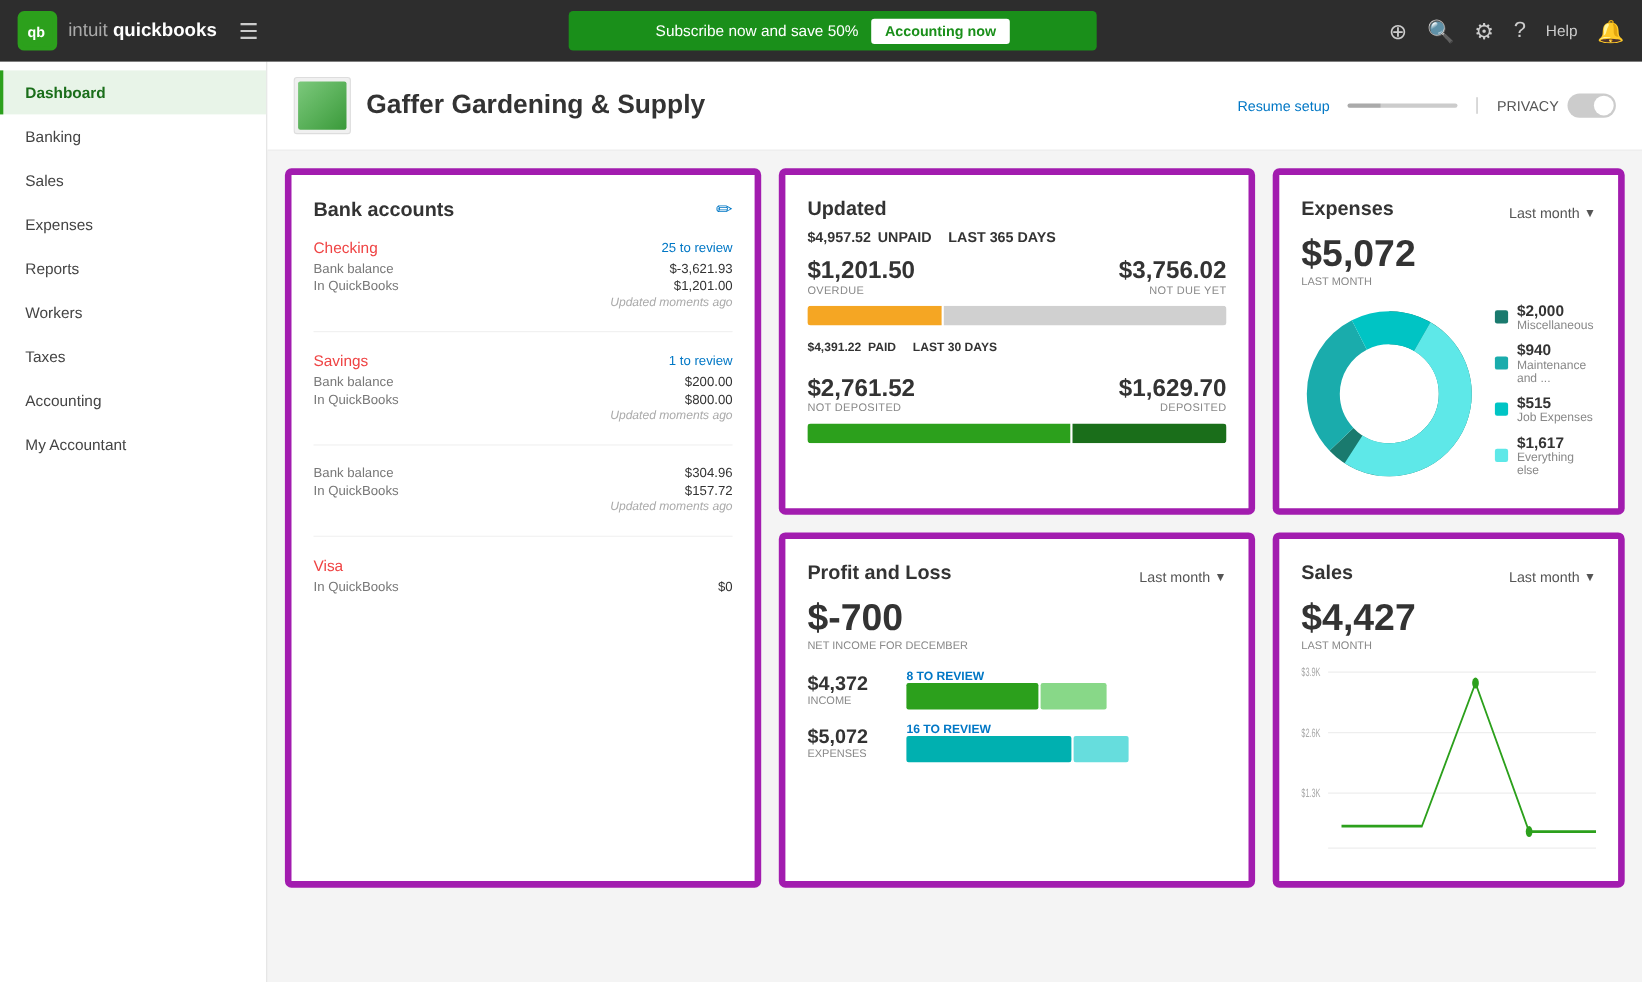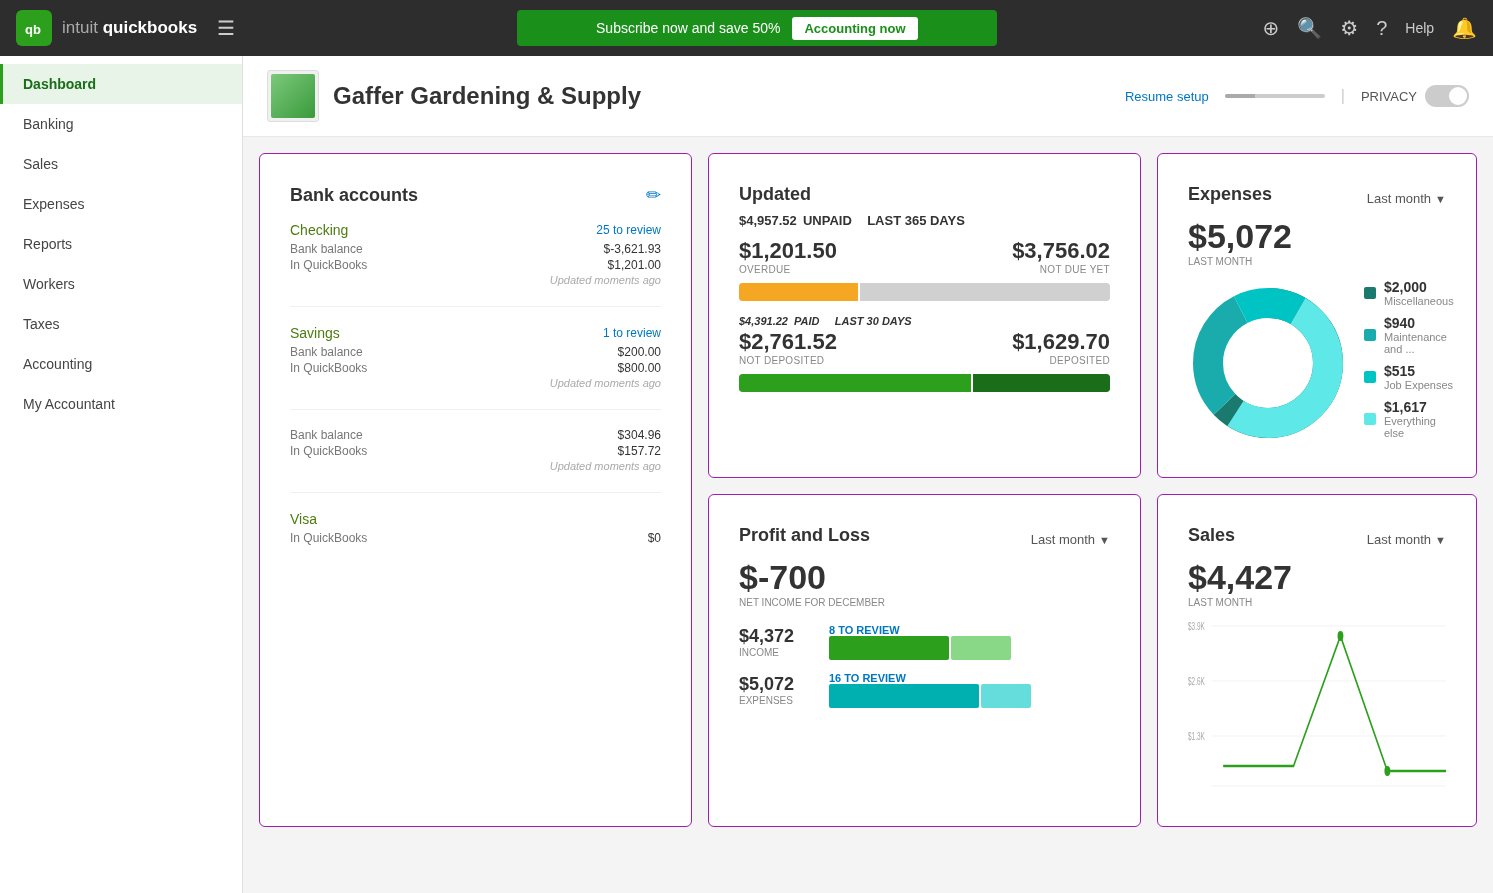--- a/index.html
+++ b/index.html
@@ -152,40 +152,40 @@
     .dashboard-grid {
       display: grid;
       grid-template-columns: 1fr 1fr 320px;
       gap: 16px;
       padding: 16px;
     }
 
     .card {
       background: white;
       border-radius: 6px;
-      border: 1px solid #a21caf;
-      padding: 30px;
+      border: 6px solid #a21caf;
+      padding: 20px;
       overflow: hidden;
     }
 
     
     .card-title { font-size: 18px; font-weight: 600; color: #333; margin-bottom: 8px; }
     .invoices-unpaid { font-size: 11px; color: #888; margin-bottom: 10px; }
     .invoices-unpaid span { font-weight: 600; color: #333; font-size: 13px; }
     .invoice-row {
       display: flex; justify-content: space-between; align-items: flex-start;
       margin-bottom: 4px;
     }
     .invoice-amount { font-size: 22px; font-weight: 700; color: #333; }
     .invoice-label { font-size: 10px; color: #888; text-transform: uppercase; letter-spacing: 0.3px; }
     .invoice-bar-container { height: 18px; border-radius: 3px; overflow: hidden; display: flex; margin: 8px 0 14px; gap: 2px; }
     .bar-orange { background: #f5a623; height: 100%; border-radius: 3px 0 0 3px; }
     .bar-gray { background: #d0d0d0; height: 100%; border-radius: 0 3px 3px 0; flex: 1; }
     .paid-section { margin-top: 4px; }
-    .paid-label { font-size: 11px; color: #888; margin-bottom: 2px; font-style: italic; }
+    .paid-label { font-size: 11px; color: #888; margin-bottom: 18px; }
     .paid-label span { font-weight: 600; color: #333; }
     .bar-green { background: #2ca01c; height: 100%; border-radius: 3px 0 0 3px; }
     .bar-dark-green { background: #1a6e1a; height: 100%; border-radius: 0 3px 3px 0; }
 
     
     .expenses-header { display: flex; justify-content: space-between; align-items: center; margin-bottom: 4px; }
     .last-month-btn {
       display: flex; align-items: center; gap: 4px;
       font-size: 13px; color: #555; cursor: pointer;
     }
@@ -219,21 +219,21 @@
     .chart-area { position: relative; height: 180px; }
 
     
     .bank-card { grid-row: 1 / 3; }
     .bank-header { display: flex; justify-content: space-between; align-items: center; margin-bottom: 16px; }
     .bank-title { font-size: 18px; font-weight: 600; color: #333; }
     .edit-icon { color: #0077c5; font-size: 18px; cursor: pointer; }
     .bank-account { margin-bottom: 18px; padding-bottom: 18px; border-bottom: 1px solid #f0f0f0; }
     .bank-account:last-child { border-bottom: none; margin-bottom: 0; }
     .bank-account-header { display: flex; justify-content: space-between; align-items: center; margin-bottom: 4px; }
-    .bank-account-name { font-size: 14px; font-weight: 500; color: #4d7c0f; }
+    .bank-account-name { font-size: 14px; font-weight: 500; color: #ef4444; }
     .to-review-link { font-size: 12px; color: #0077c5; cursor: pointer; font-weight: 500; }
     .bank-row { display: flex; justify-content: space-between; margin-bottom: 2px; }
     .bank-row-label { font-size: 12px; color: #777; }
     .bank-row-value { font-size: 12px; color: #333; }
     .bank-row-updated { font-size: 11px; color: #aaa; font-style: italic; }
 
     .dropdown-arrow { font-size: 11px; }
   </style>
 </head>
 <body>

